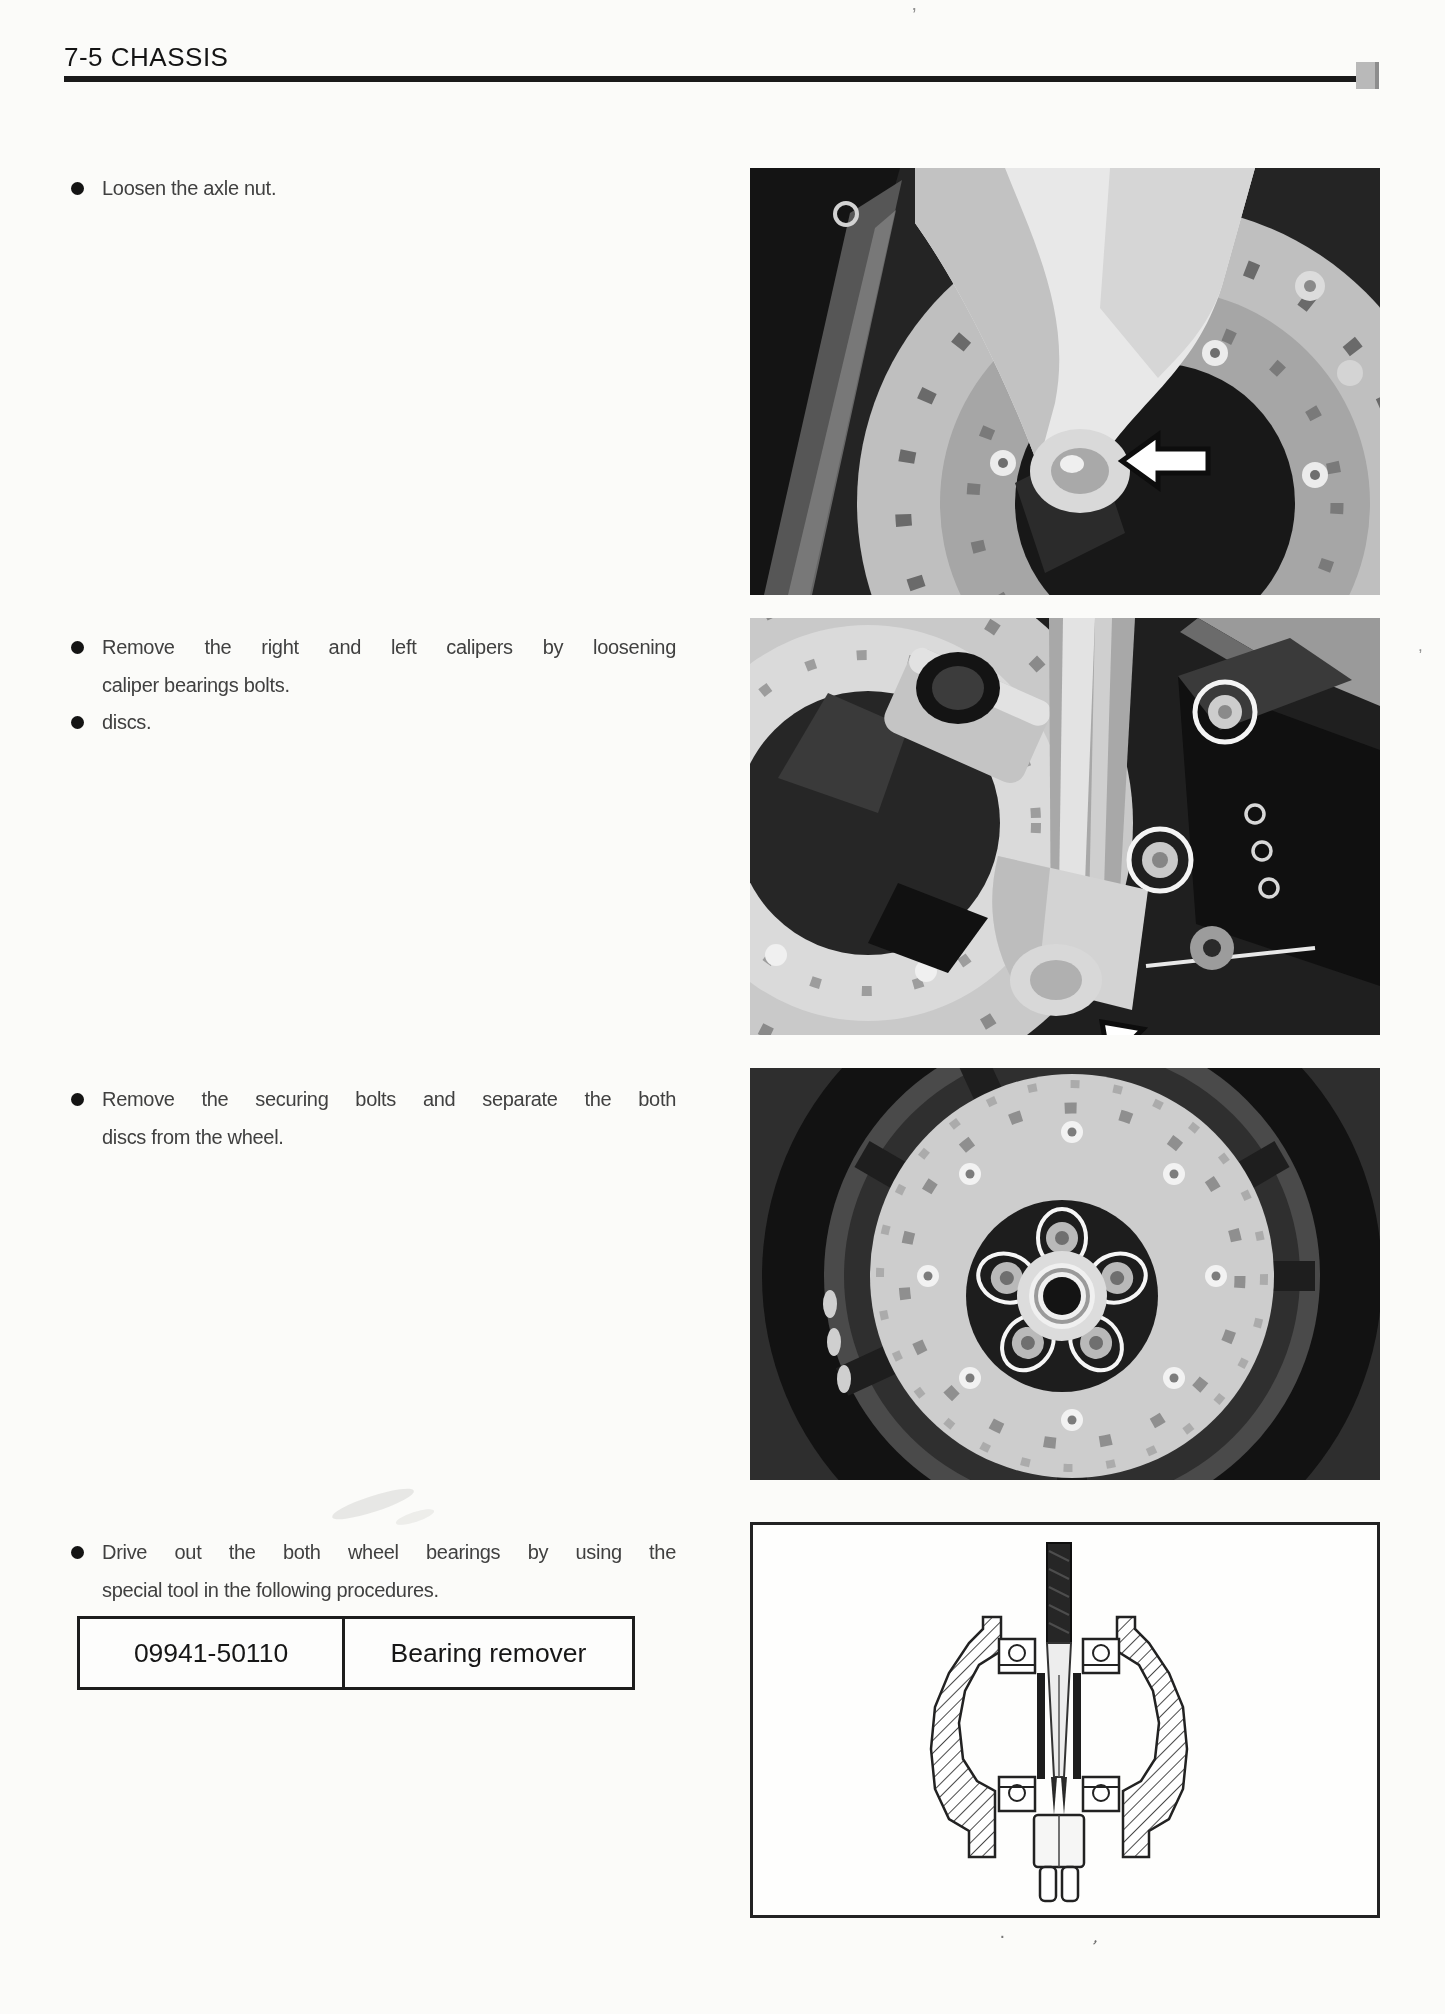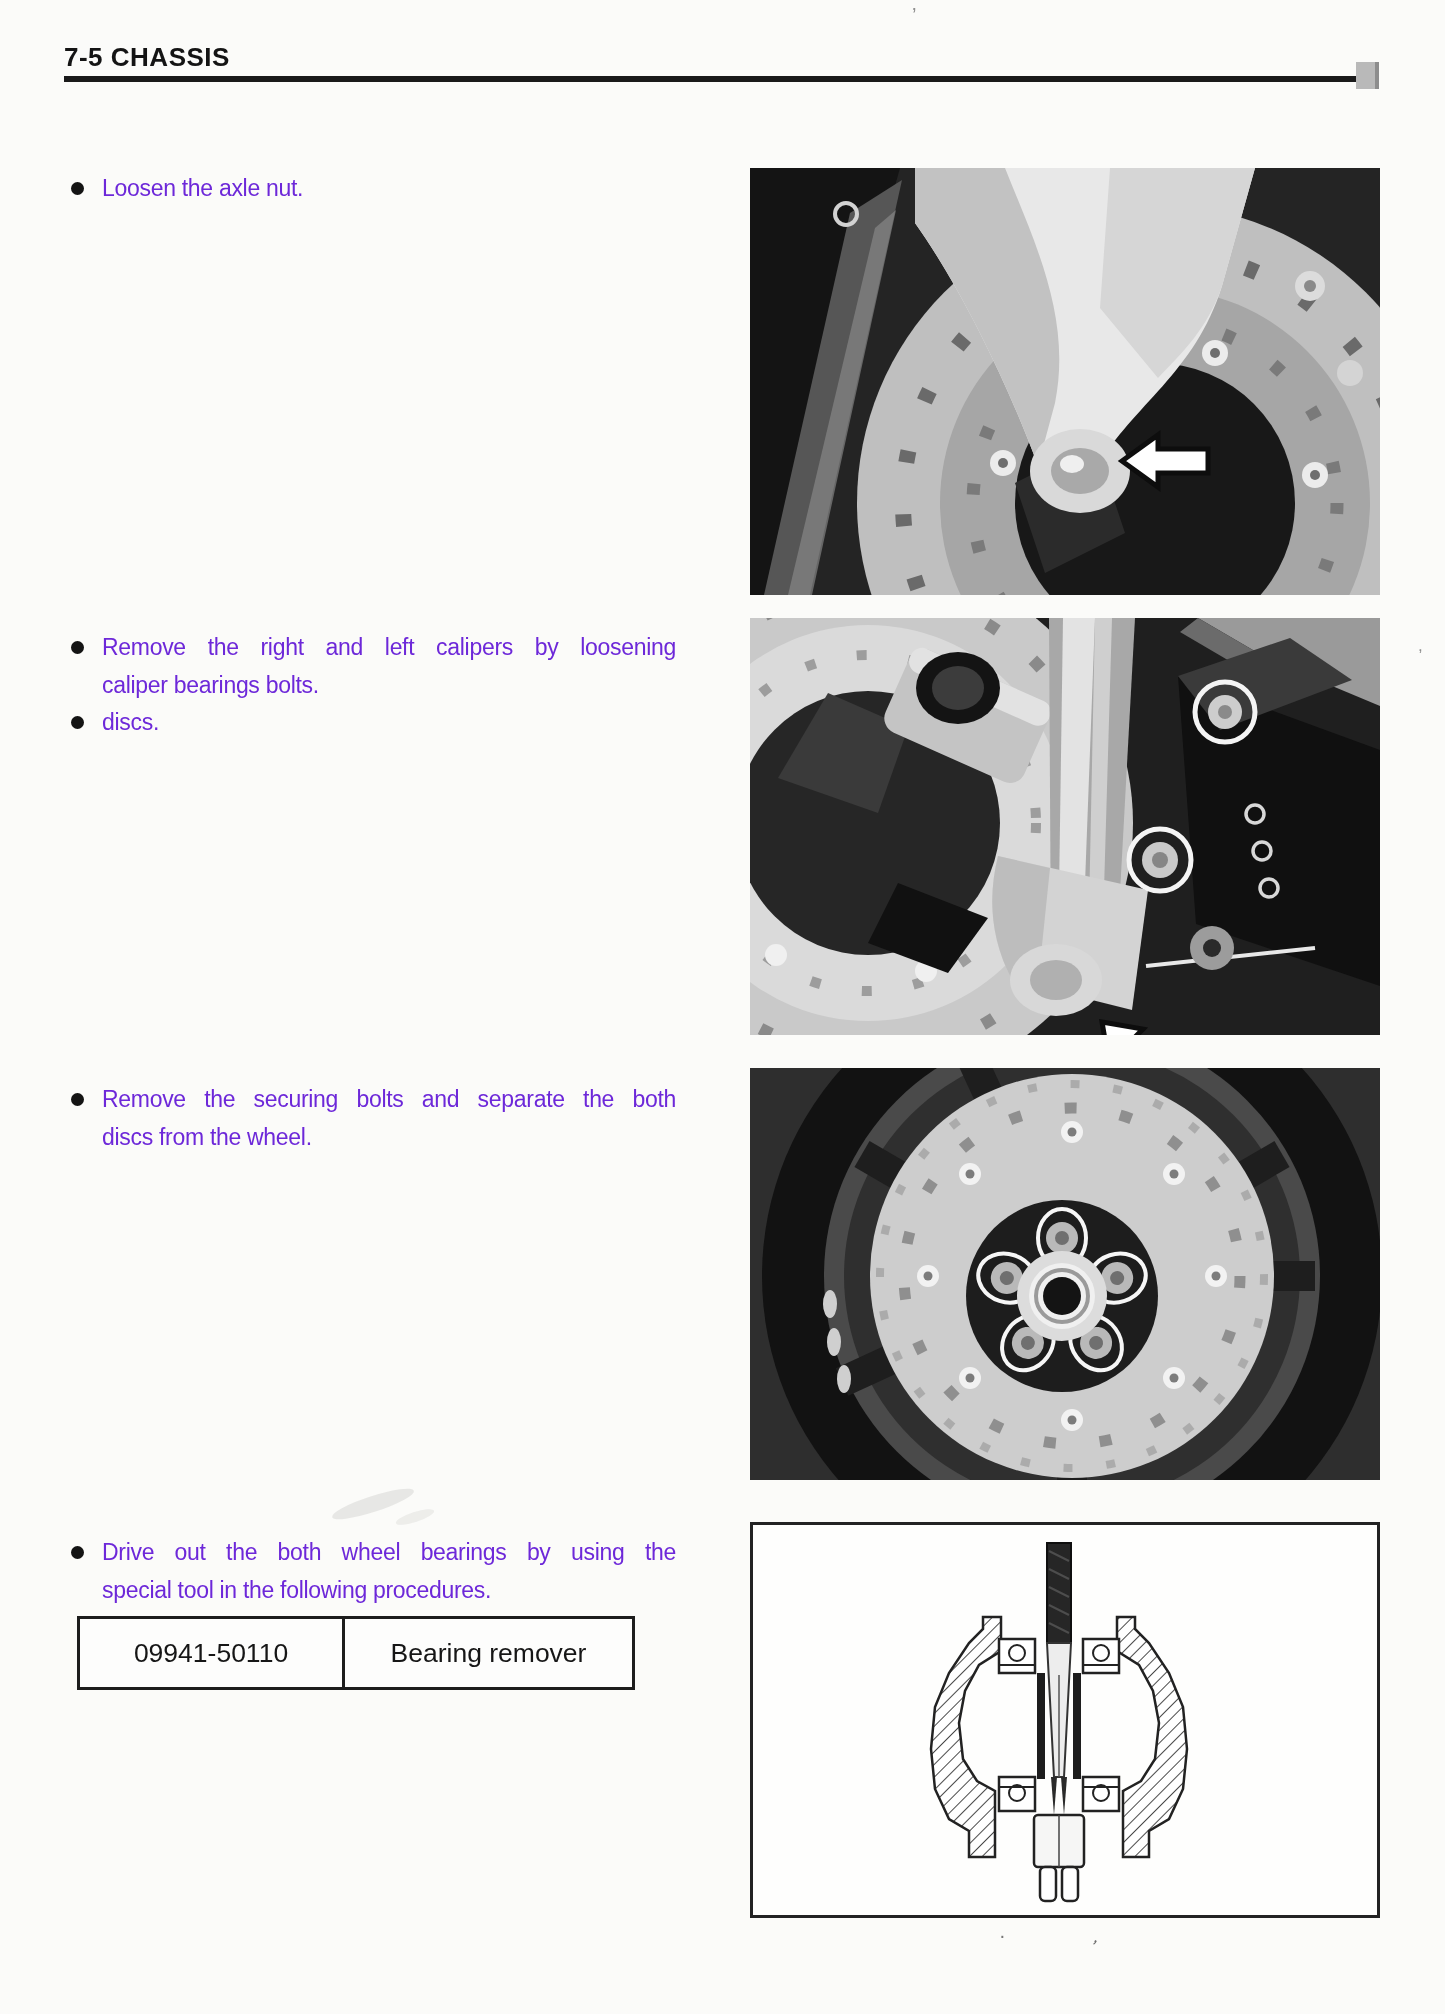--- a/index.html
+++ b/index.html
@@ -6,36 +6,36 @@
   .page{
     position:relative; width:1445px; height:2014px;
     background:#fbfbf9;
     font-family:"Liberation Sans", sans-serif;
     color:#1c1c1c;
     overflow:hidden;
   }
   
   .hdr-title{
     position:absolute; left:64px; top:42px;
-    font-size:26px; font-weight:bold; letter-spacing:0.5px; color:#141414;
+    font-size:26px; font-weight:normal; letter-spacing:0.5px; color:#141414;
     white-space:nowrap;
   }
   .hdr-rule{
     position:absolute; left:64px; top:76px; width:1299px; height:6px;
     background:#1a1a1a;
   }
   .hdr-tab{
     position:absolute; left:1356px; top:62px; width:19px; height:27px;
     background:#b9b9b9; border-right:4px solid #8d8d8d;
   }
   
   .bullet-block{
     position:absolute; left:102px; width:574px;
-    font-size:23px; line-height:37.5px; letter-spacing:-0.3px;
-    color:#6d28d9;
+    font-size:20px; line-height:37.5px; letter-spacing:-0.3px;
+    color:#404040;
   }
   .bullet-item{ position:relative; }
   .dot{
     position:absolute; left:-31px; top:12px;
     width:13px; height:13px; border-radius:50%; background:#141414;
   }
   .line{ white-space:nowrap; }
   .line.j{ text-align:justify; text-align-last:justify; white-space:normal; }
   
   .tool-table{

